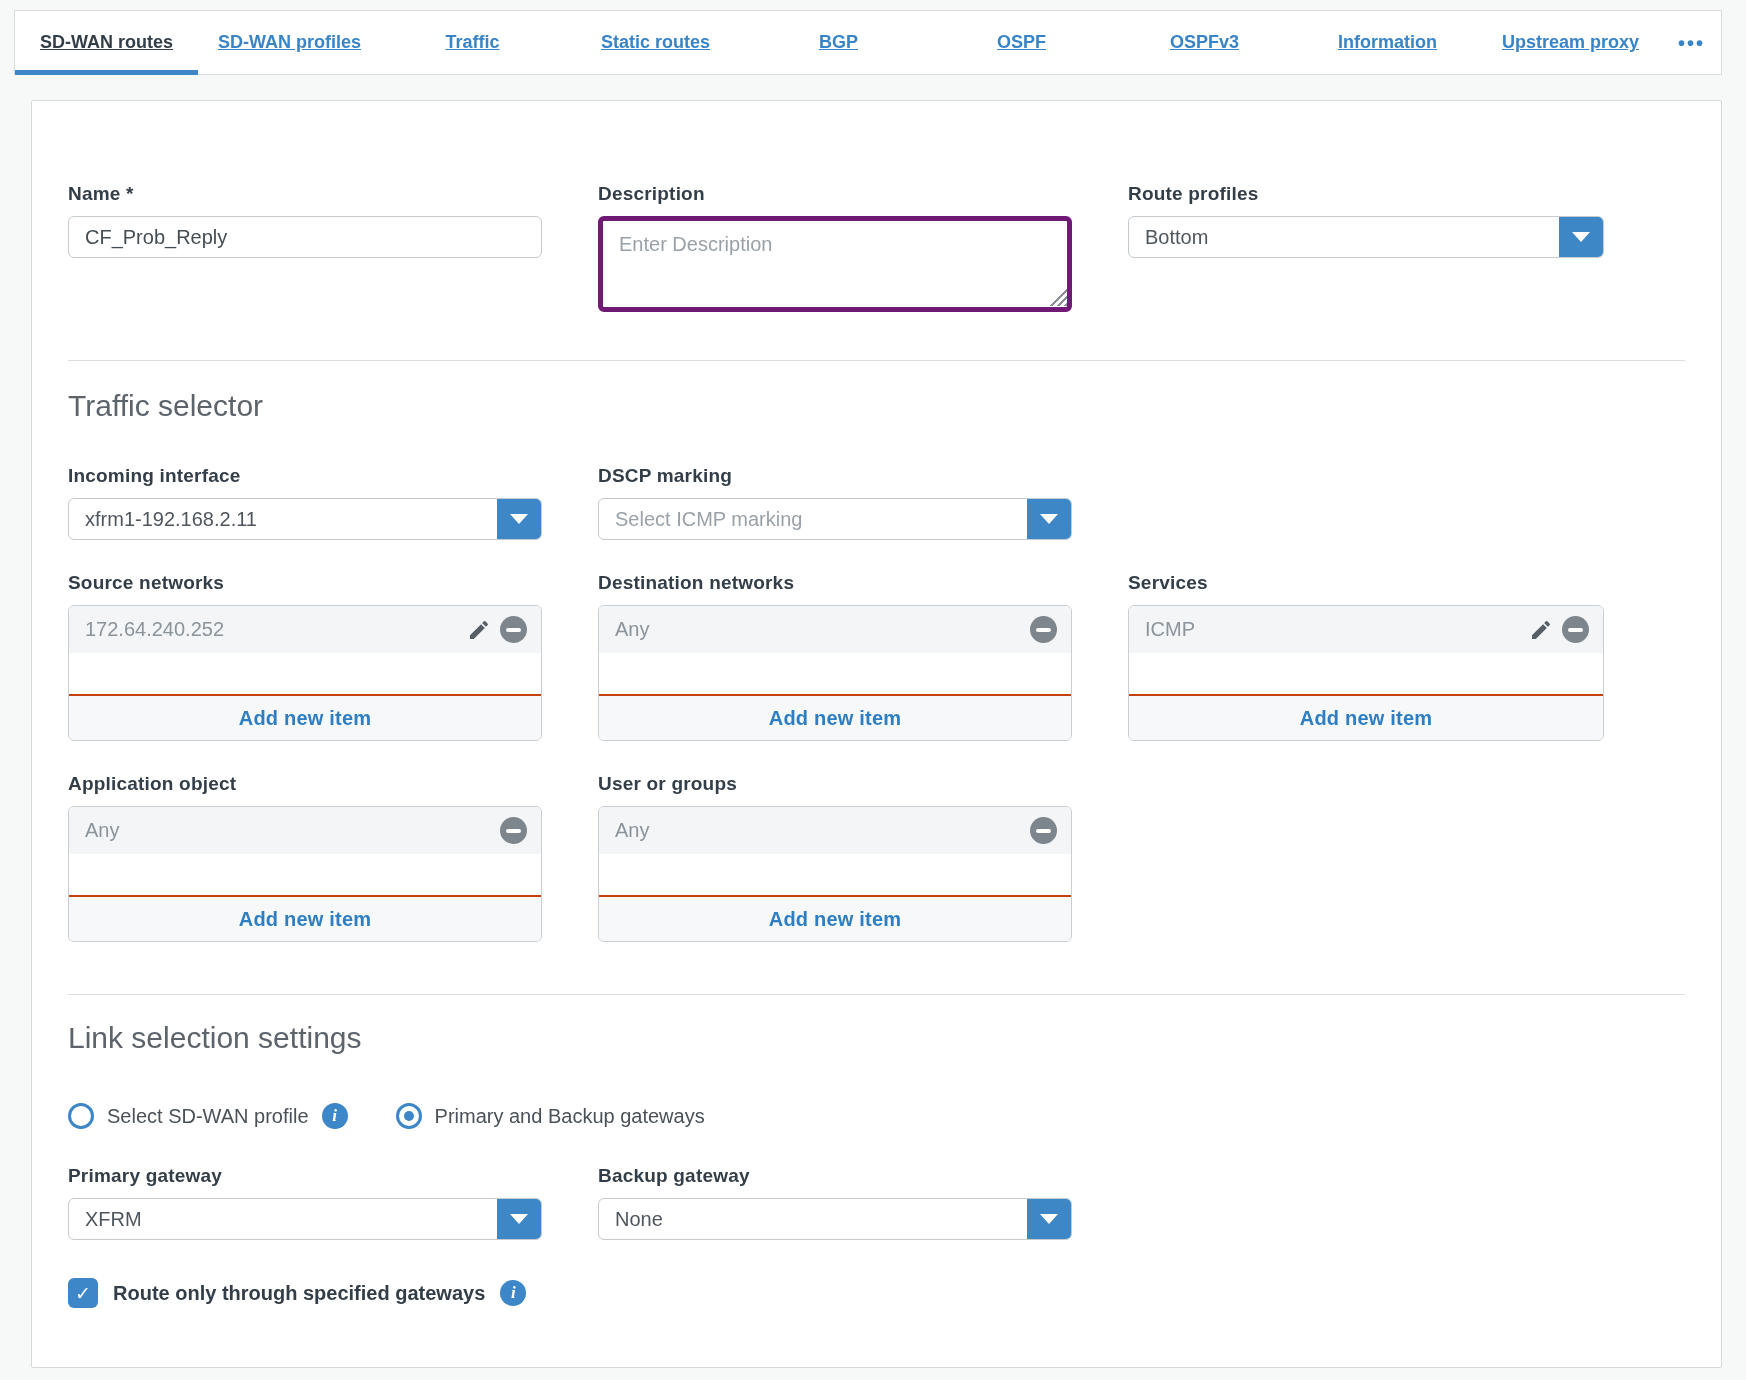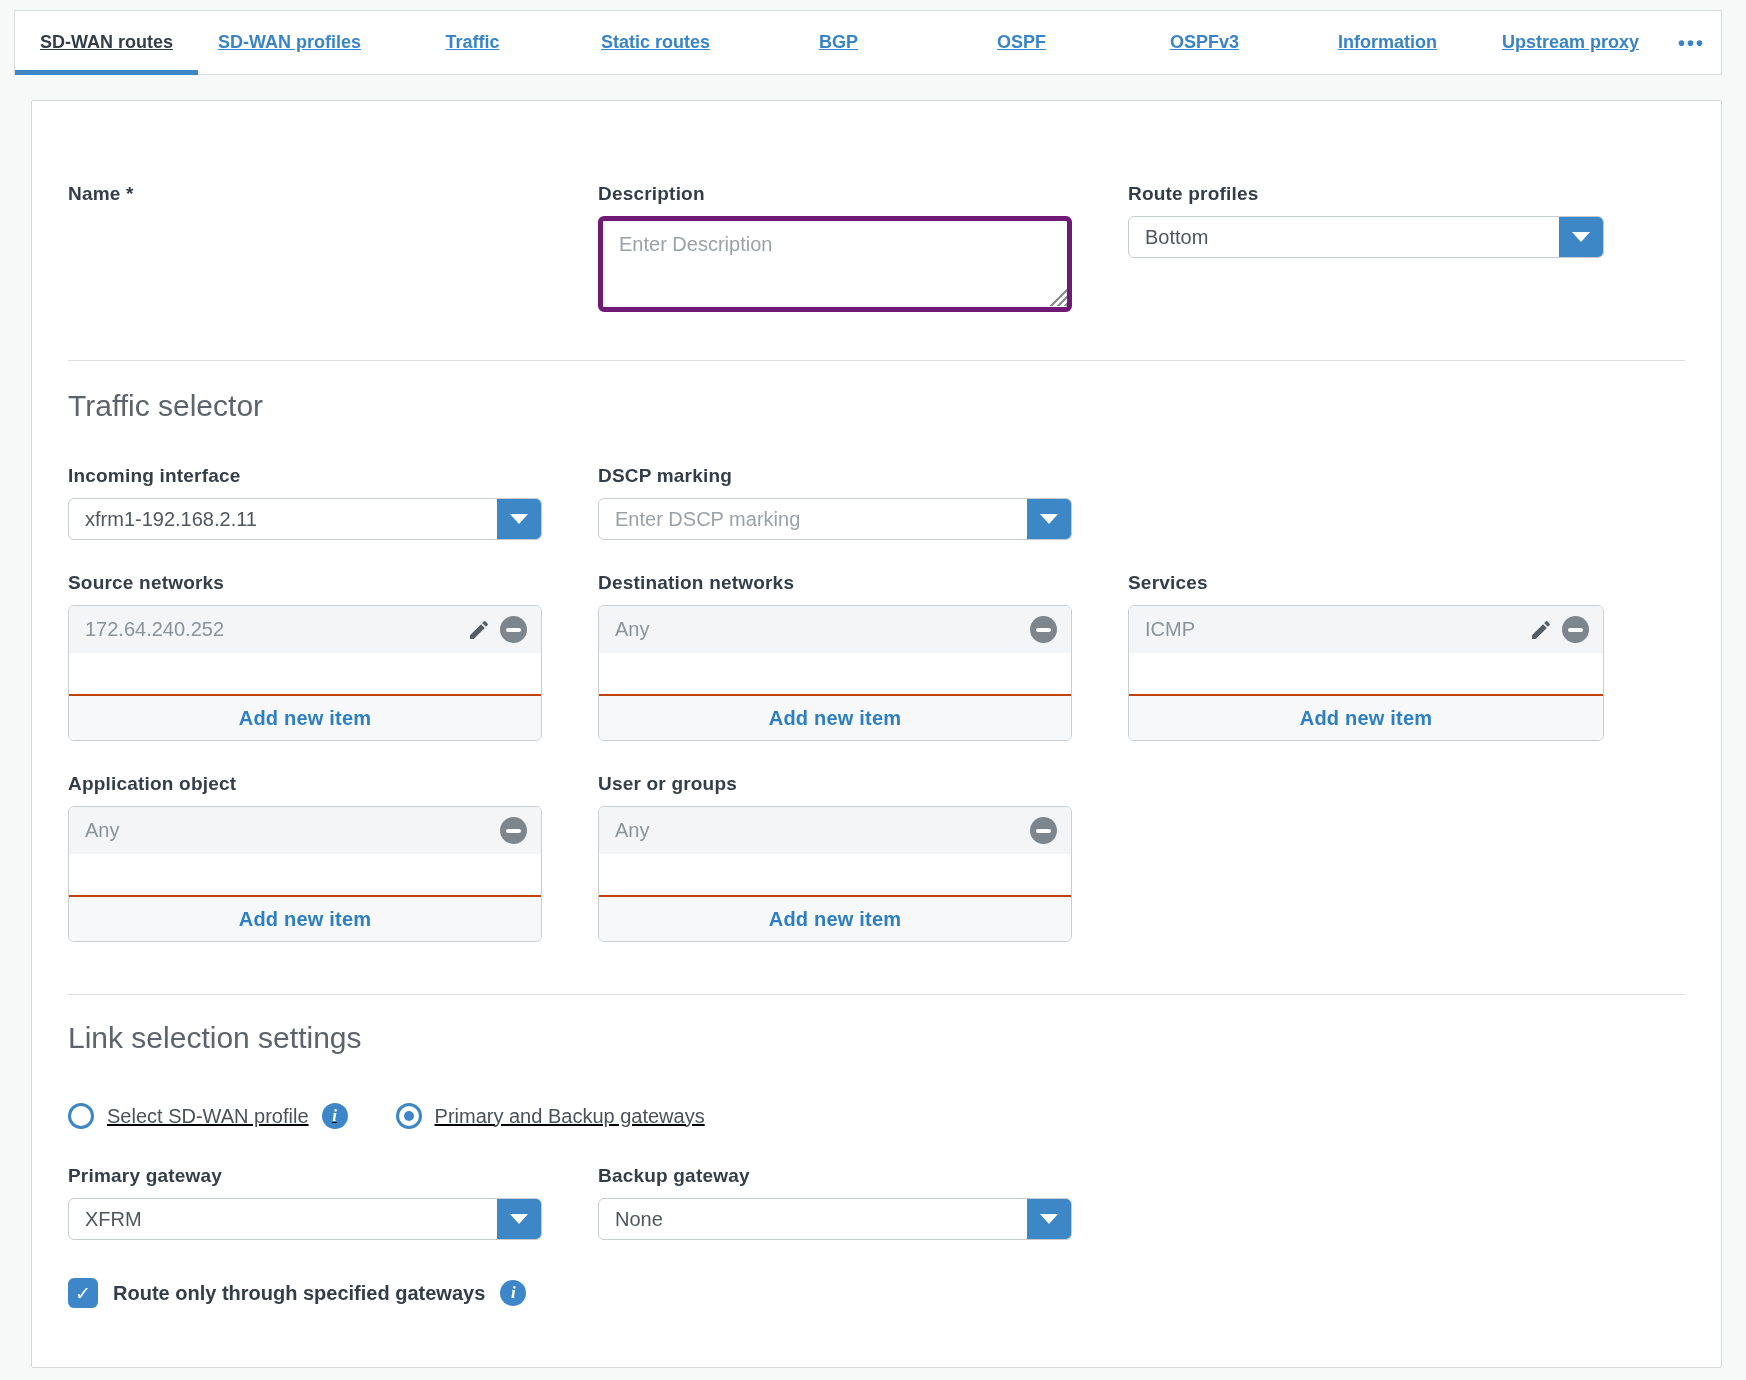--- a/index.html
+++ b/index.html
@@ -125,21 +125,21 @@
   .check-label{ font-size:20px; font-weight:bold; color:#333e48; }
 
   
   .mt-divider1{ margin-top:44px; }
   .mt-heading1{ margin-top:28px; }
   .mt-row2{ margin-top:42px; }
   .mt-row3{ margin-top:32px; }
   .mt-row4{ margin-top:32px; }
   .mt-divider2{ margin-top:52px; }
   .mt-heading2{ margin-top:26px; }
-  .mt-radios{ margin-top:48px;text-decoration:underline; }
+  .mt-radios{ margin-top:48px; }
   .mt-gateways{ margin-top:36px; }
   .mt-check{ margin-top:38px; }
 </style>
 </head>
 <body>
 
 <div class="tabbar">
   <div class="tab active">
       <span>SD-WAN routes</span>
     </div>
@@ -170,20 +170,21 @@
   <div class="tab-more">
       <span class="more-dots">•••</span>
     </div>
 </div>
 
 <div class="card">
 
   <div class="grid3">
     <div>
       <div class="field-label">Name *</div>
+      <input class="text-input" type="text" value="CF_Prob_Reply" style="">
     </div>
     <div>
       <div class="field-label">Description</div>
       <div class="textarea-wrap">
         <textarea class="text-area" placeholder="Enter Description" style=""></textarea>
         <span class="resize-handle"></span>
       </div>
     </div>
     <div>
       <div class="field-label">Route profiles</div>
@@ -206,21 +207,21 @@
       <div class="dropdown">
         <span class="dropdown-value">xfrm1-192.168.2.11</span>
         <span class="dropdown-btn">
             <i class="tri"></i>
           </span>
       </div>
     </div>
     <div>
       <div class="field-label">DSCP marking</div>
       <div class="dropdown">
-        <span class="dropdown-value placeholder">Enter DSCP marking</span>
+        <span class="dropdown-value placeholder">Select ICMP marking</span>
         <span class="dropdown-btn">
             <i class="tri"></i>
           </span>
       </div>
     </div>
     <div></div>
   </div>
 
   <div class="grid3 mt-row3">
 

